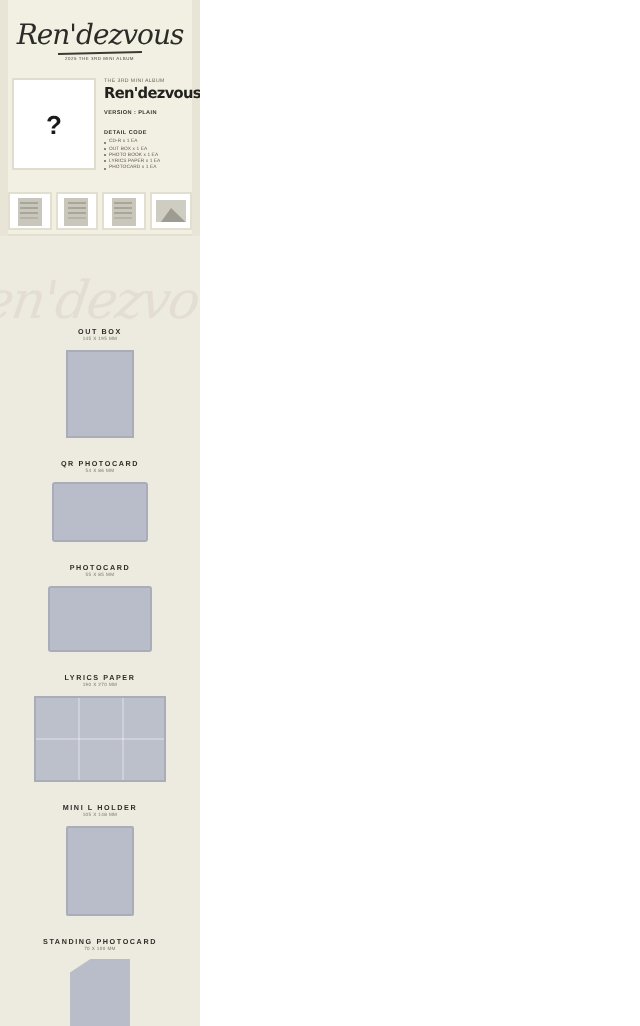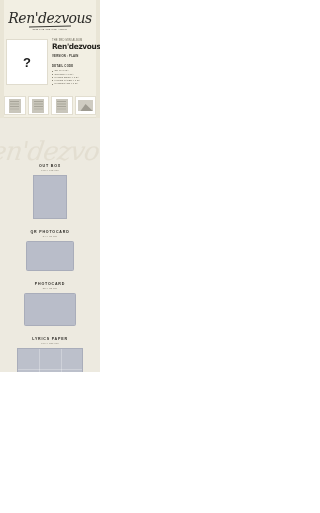--- a/index.html
+++ b/index.html
@@ -9,21 +9,21 @@
   }
   body {
     width: 100px;
     height: 513px;
     font-family: "Liberation Sans", sans-serif;
     overflow: hidden;
   }
   .page {
     position: relative;
     width: 100px;
-    height: 372px;
+    height: 513px;
     background: #efece1;
     overflow: hidden;
   }
 
   
   .top-banner {
     position: relative;
     width: 100px;
     height: 118px;
     background: #f2efe3;

